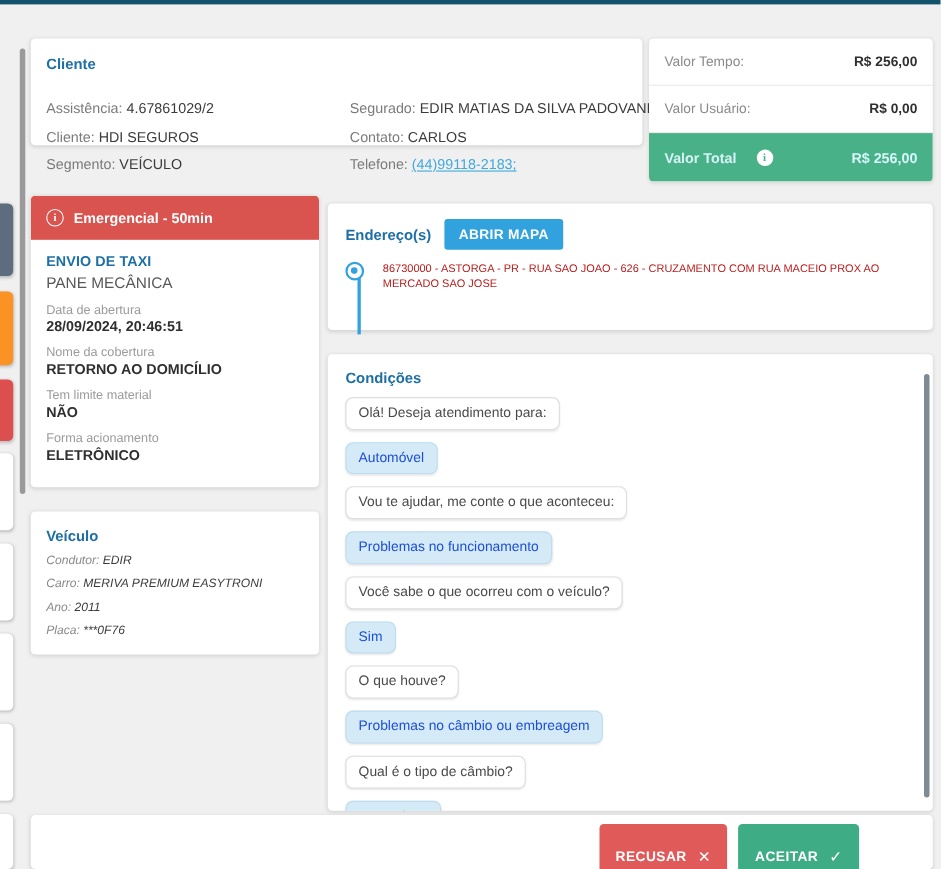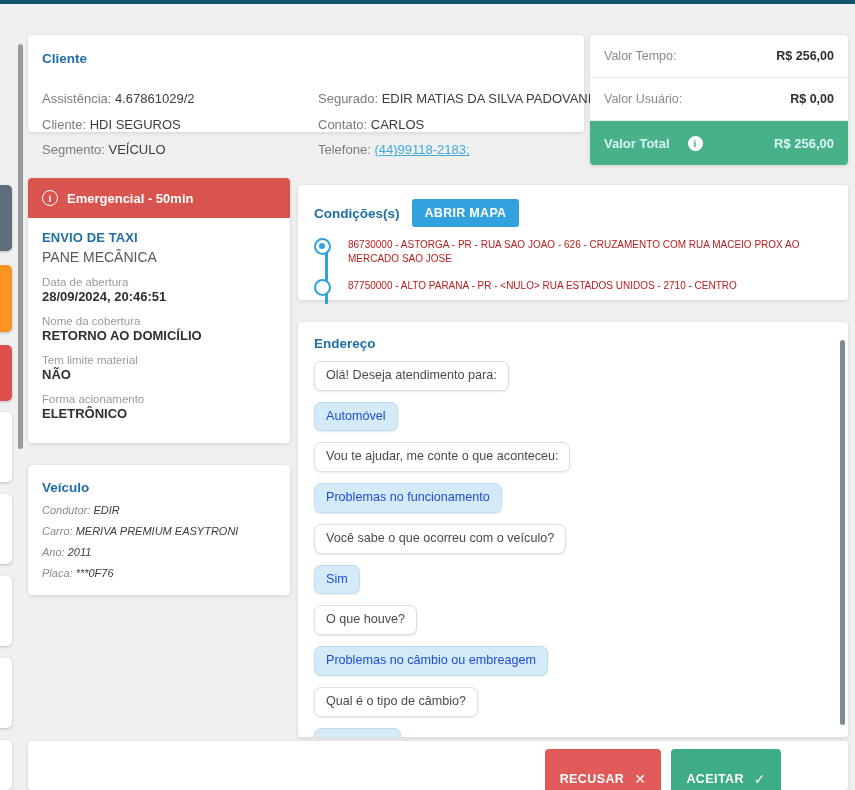--- a/index.html
+++ b/index.html
@@ -224,38 +224,34 @@
     <b>2011</b>
   </div>
   <div class="vkv">
     <span>Placa:</span>
     <b>***0F76</b>
   </div>
 </div>
 
 <div class="card" id="endereco-card">
   <div class="end-head">
-    <span class="t">Condições(s)</span>
+    <span class="t">Endereço(s)</span>
     <button class="btn-mapa">ABRIR MAPA</button>
   </div>
   <div class="addr-list">
     <div class="addr-line"></div>
     <div class="addr-item">
       <span class="dot filled"></span>
       <span>86730000 - ASTORGA - PR - RUA SAO JOAO - 626 - CRUZAMENTO COM RUA MACEIO PROX AO MERCADO SAO JOSE</span>
     </div>
-    <div class="addr-item">
-      <span class="dot"></span>
-      <span>87750000 - ALTO PARANA - PR - &lt;NULO&gt; RUA ESTADOS UNIDOS - 2710 - CENTRO</span>
-    </div>
   </div>
 </div>
 
 <div class="card" id="condicoes-card">
-  <div class="card-title">Endereço</div>
+  <div class="card-title">Condições</div>
   <div class="chat">
     <div class="row"><span class="bubble q">Olá! Deseja atendimento para:</span></div>
     <div class="row"><span class="bubble a">Automóvel</span></div>
     <div class="row"><span class="bubble q">Vou te ajudar, me conte o que aconteceu:</span></div>
     <div class="row"><span class="bubble a">Problemas no funcionamento</span></div>
     <div class="row"><span class="bubble q">Você sabe o que ocorreu com o veículo?</span></div>
     <div class="row"><span class="bubble a">Sim</span></div>
     <div class="row"><span class="bubble q">O que houve?</span></div>
     <div class="row"><span class="bubble a">Problemas no câmbio ou embreagem</span></div>
     <div class="row"><span class="bubble q">Qual é o tipo de câmbio?</span></div>

